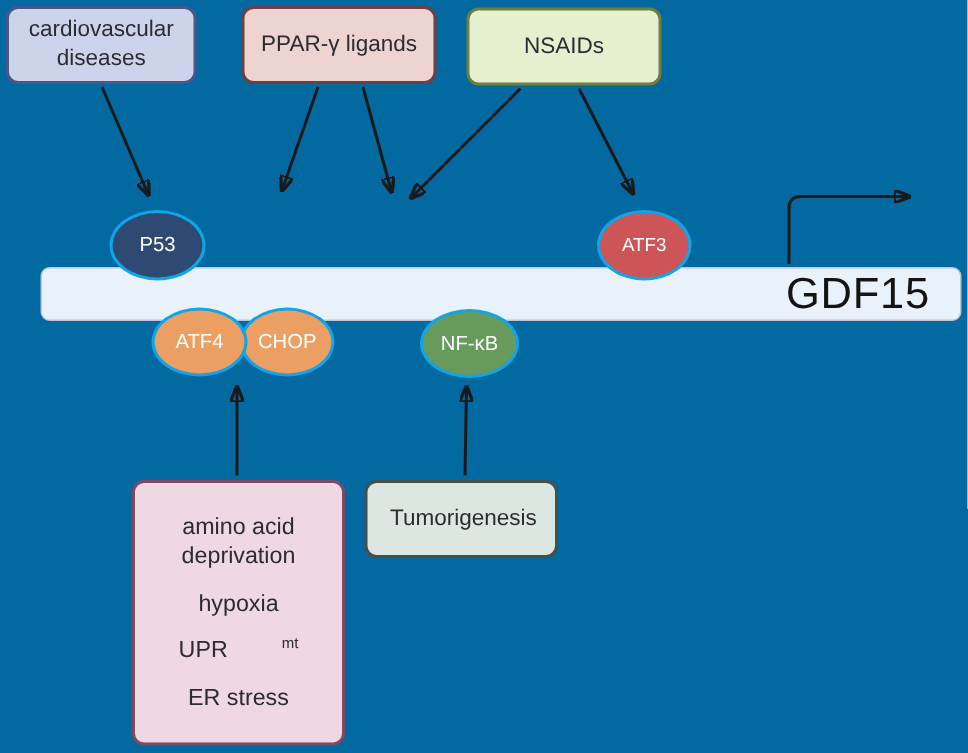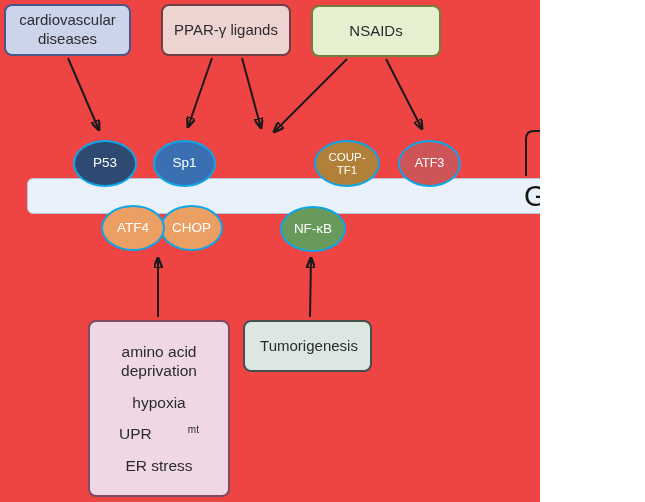--- a/index.html
+++ b/index.html
@@ -1,22 +1,22 @@
 <!DOCTYPE html>
 <html><head>
 <meta charset="utf-8">
 <style>
   * { margin: 0; padding: 0; box-sizing: border-box; }
   html, body { background: #ffffff; }
   body { font-family: "Liberation Sans", sans-serif; }
   .canvas {
     position: relative;
-    width: 540px;
+    width: 645px;
     height: 502px;
-    background: #ef4444;
+    background: #0369a1;
     overflow: hidden;
   }
   
   .rbox {
     position: absolute;
     border: 2px solid #555;
     border-radius: 8px;
     display: flex;
     align-items: center;
     justify-content: center;
@@ -117,26 +117,20 @@
     <span>NSAIDs</span>
   </div>
 
   <div class="gene-bar" style="background-color: rgb(233, 241, 250);">
     <span class="gene-label">GDF15</span>
   </div>
 
   <div class="tf tf-p53" style="background-color: rgb(46, 74, 114);">
     <span class="tf-label">P53</span>
   </div>
-  <div class="tf tf-sp1" style="background-color: rgb(58, 112, 178);">
-    <span class="tf-label">Sp1</span>
-  </div>
-  <div class="tf tf-coup" style="background-color: rgb(178, 128, 56);">
-    <span class="tf-label">COUP-TF1</span>
-  </div>
   <div class="tf tf-atf3" style="background-color: rgb(205, 85, 87);">
     <span class="tf-label">ATF3</span>
   </div>
 
   <div class="tf tf-chop" style="background-color: rgb(235, 159, 99);">
     <span class="tf-label">CHOP</span>
   </div>
   <div class="tf tf-atf4" style="background-color: rgb(235, 159, 99);">
     <span class="tf-label">ATF4</span>
   </div>

